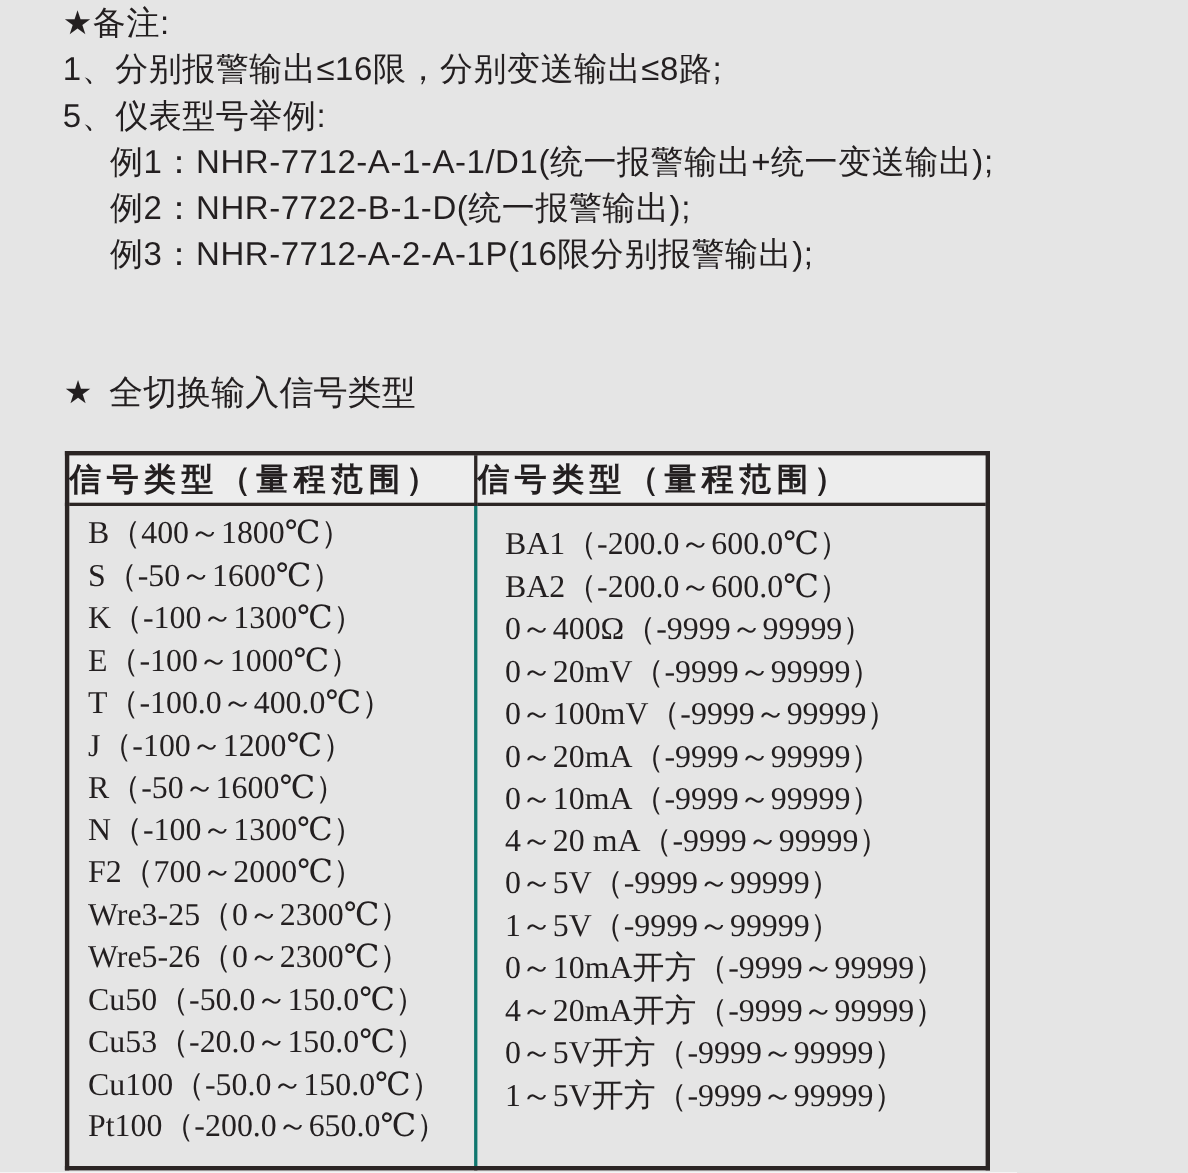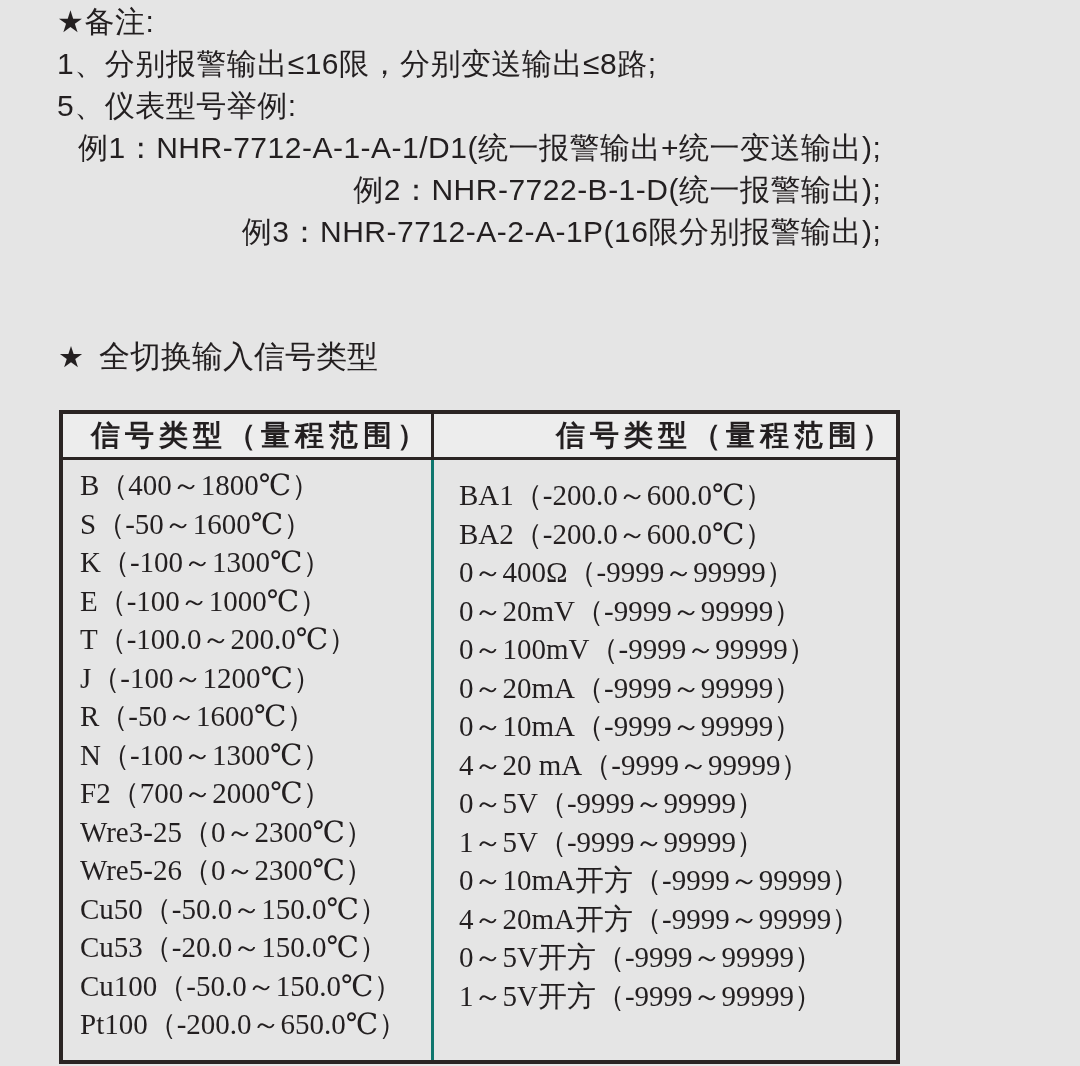--- a/index.html
+++ b/index.html
@@ -21,21 +21,21 @@
   .notes {
     position: absolute;
     left: 57px;
     top: 1px;
     font-size: 30px;
     line-height: 42px;
     letter-spacing: 0.5px;
     white-space: nowrap;
   }
   .notes .line { height: 42px; }
-  .examples { margin-left: 21px; text-align: right; }
+  .examples { margin-left: 43px; }
 
   
   .section-title {
     position: absolute;
     left: 58px;
     top: 337px;
     font-size: 31px;
     line-height: 40px;
     display: flex;
     align-items: center;
@@ -54,21 +54,21 @@
     font-family: "Liberation Serif", "DejaVu Serif", serif;
     border: 4px solid #2b2524;
   }
   table.signal-table th {
     height: 43px;
     background: #ededed;
     border-bottom: 3px solid #2b2524;
     font-size: 29px;
     font-weight: bold;
     letter-spacing: 5px;
-    text-align: right;
+    text-align: left;
     padding: 0;
     white-space: nowrap;
   }
   table.signal-table th.col-left { width: 368px; border-right: 3px solid #2b2524; }
   table.signal-table td {
     vertical-align: top;
     height: 584px;
     padding: 0;
     overflow: hidden;
   }
@@ -113,21 +113,21 @@
         <th class="col-right">信号类型（量程范围）</th>
       </tr>
     </thead>
     <tbody>
       <tr>
         <td class="col-left">
           <div class="sig-row">B（400～1800℃）</div>
           <div class="sig-row">S（-50～1600℃）</div>
           <div class="sig-row">K（-100～1300℃）</div>
           <div class="sig-row">E（-100～1000℃）</div>
-          <div class="sig-row">T（-100.0～200.0℃）</div>
+          <div class="sig-row">T（-100.0～400.0℃）</div>
           <div class="sig-row">J（-100～1200℃）</div>
           <div class="sig-row">R（-50～1600℃）</div>
           <div class="sig-row">N（-100～1300℃）</div>
           <div class="sig-row">F2（700～2000℃）</div>
           <div class="sig-row">Wre3-25（0～2300℃）</div>
           <div class="sig-row">Wre5-26（0～2300℃）</div>
           <div class="sig-row">Cu50（-50.0～150.0℃）</div>
           <div class="sig-row">Cu53（-20.0～150.0℃）</div>
           <div class="sig-row">Cu100（-50.0～150.0℃）</div>
           <div class="sig-row">Pt100（-200.0～650.0℃）</div>

